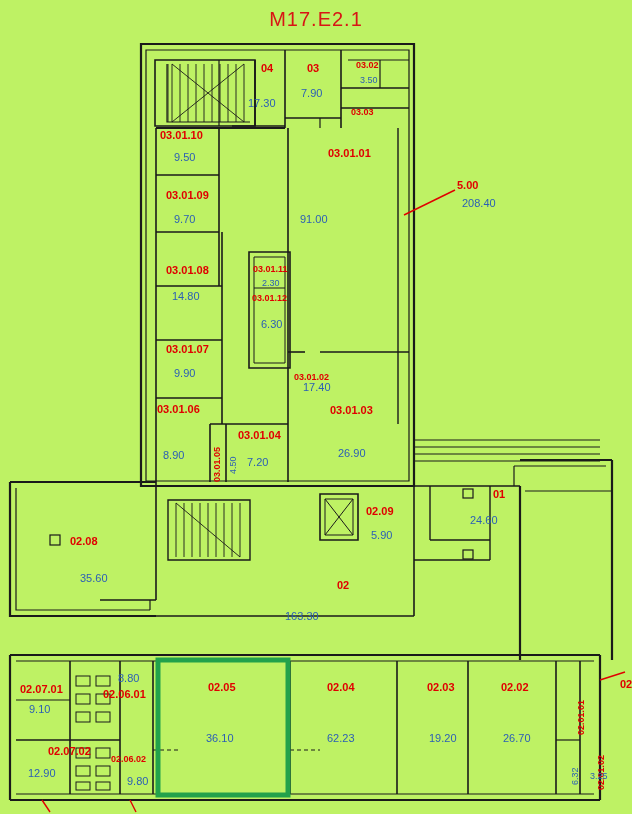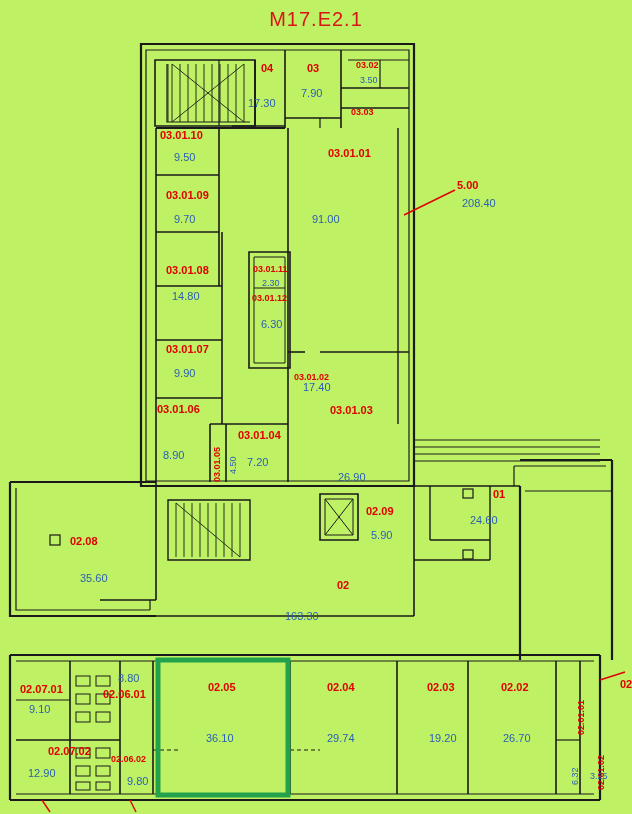--- a/index.html
+++ b/index.html
@@ -229,21 +229,21 @@
   <div class="lbl area" style="left:248px; top:98px;">17.30</div>
 
   <div class="lbl code" style="left:307px; top:63px;">03</div>
   <div class="lbl area" style="left:301px; top:88px;">7.90</div>
 
   <div class="lbl code small" style="left:356px; top:61px;">03.02</div>
   <div class="lbl area small" style="left:360px; top:76px;">3.50</div>
   <div class="lbl code small" style="left:351px; top:108px;">03.03</div>
 
   <div class="lbl code" style="left:303px; top:148px;margin-left:25px;">03.01.01</div>
-  <div class="lbl area" style="left:312px; top:214px;">91.00</div>
+  <div class="lbl area" style="left:300px; top:214px;">91.00</div>
 
   <div class="lbl code" style="left:457px; top:180px;">5.00</div>
   <div class="lbl area" style="left:462px; top:198px;">208.40</div>
 
   <div class="lbl code" style="left:160px; top:130px;">03.01.10</div>
   <div class="lbl area" style="left:174px; top:152px;">9.50</div>
 
   <div class="lbl code" style="left:166px; top:190px;">03.01.09</div>
   <div class="lbl area" style="left:174px; top:214px;">9.70</div>
 
@@ -265,21 +265,21 @@
   <div class="lbl code small" style="left:253px; top:265px;">03.01.11</div>
   <div class="lbl area small" style="left:262px; top:279px;">2.30</div>
 
   <div class="lbl code small" style="left:252px; top:294px;">03.01.12</div>
   <div class="lbl area" style="left:261px; top:319px;">6.30</div>
 
   <div class="lbl code small" style="left:250px; top:373px;padding-left:44px;">03.01.02</div>
   <div class="lbl area" style="left:303px; top:382px;">17.40</div>
 
   <div class="lbl code" style="left:330px; top:405px;">03.01.03</div>
-  <div class="lbl area" style="left:338px; top:448px;margin-top:24px;">26.90</div>
+  <div class="lbl area" style="left:338px; top:448px;">26.90</div>
 
   <div class="lbl code" style="left:366px; top:506px;">02.09</div>
   <div class="lbl area" style="left:371px; top:530px;">5.90</div>
 
   <div class="lbl code" style="left:493px; top:489px;">01</div>
   <div class="lbl area" style="left:470px; top:515px;">24.60</div>
 
   <div class="lbl code" style="left:337px; top:580px;">02</div>
   <div class="lbl area" style="left:285px; top:611px;">163.30</div>
 
@@ -295,21 +295,21 @@
   <div class="lbl code" style="left:103px; top:689px;">02.06.01</div>
   <div class="lbl area" style="left:118px; top:673px;">8.80</div>
 
   <div class="lbl code small" style="left:111px; top:755px;">02.06.02</div>
   <div class="lbl area" style="left:127px; top:776px;">9.80</div>
 
   <div class="lbl code" style="left:208px; top:682px;">02.05</div>
   <div class="lbl area" style="left:206px; top:733px;">36.10</div>
 
   <div class="lbl code" style="left:327px; top:682px;">02.04</div>
-  <div class="lbl area" style="left:327px; top:733px;">29.74</div>
+  <div class="lbl area" style="left:327px; top:733px;">62.23</div>
 
   <div class="lbl code" style="left:427px; top:682px;">02.03</div>
   <div class="lbl area" style="left:429px; top:733px;">19.20</div>
 
   <div class="lbl code" style="left:501px; top:682px;">02.02</div>
   <div class="lbl area" style="left:503px; top:733px;">26.70</div>
 
   <div class="lbl code small vert" style="left:577px; top:735px;">02.01.01</div>
   <div class="lbl area small vert" style="left:571px; top:785px;">6.32</div>
 

